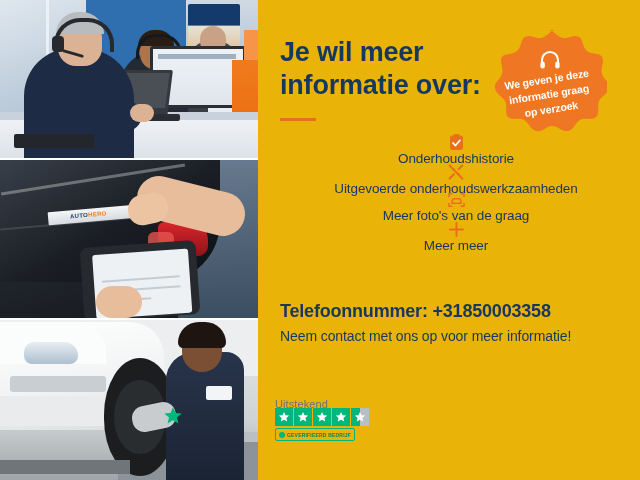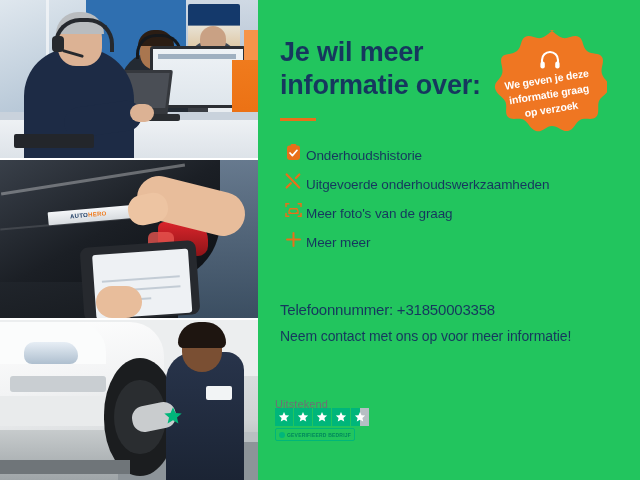--- a/index.html
+++ b/index.html
@@ -110,32 +110,32 @@
   .p3 .tyre i{position:absolute;left:10px;top:22px;width:52px;height:74px;background:#2a2d30;border-radius:26px/38px;}
   .p3 .lift{position:absolute;left:0;top:140px;width:130px;height:14px;background:#6f7579;}
   .p3 .man{position:absolute;left:166px;top:32px;width:78px;height:128px;
       background:linear-gradient(180deg,#28344b,#1b2434);border-radius:28px 18px 0 0;}
   .p3 .head{position:absolute;left:182px;top:8px;width:40px;height:44px;background:#7a4f33;border-radius:20px;}
   .p3 .hair{position:absolute;left:178px;top:2px;width:48px;height:26px;background:#1e1510;border-radius:24px 24px 6px 6px;}
   .p3 .logo{position:absolute;left:206px;top:66px;width:26px;height:14px;background:#f2f4f5;border-radius:2px;}
   .p3 .glove{position:absolute;left:132px;top:84px;width:44px;height:26px;background:#c9ccce;border-radius:12px;transform:rotate(-12deg);}
 
   
-  .content{position:absolute;left:258px;top:0;width:382px;height:480px;background:#22c55e;}
+  .content{position:absolute;left:258px;top:0;width:382px;height:480px;background:#eab308;}
 
   .headline{position:absolute;left:22px;top:36px;width:220px;
     font-size:27px;line-height:1.22;font-weight:700;color:#16375e;letter-spacing:-.2px;}
   .rule{position:absolute;left:22px;top:118px;width:36px;height:3px;background:#e8701a;}
 
   .list{position:absolute;left:22px;top:134px;width:352px;}
-  .li{display:flex;align-items:flex-end;height:29px;}
+  .li{display:flex;align-items:center;height:29px;flex-direction:column;}
   .li .ico{width:26px;min-width:26px;height:22px;display:flex;align-items:center;justify-content:center;color:#e8701a;}
   .li .txt{font-size:13.5px;color:#16375e;font-weight:400;letter-spacing:-.1px;}
 
-  .phone{position:absolute;left:22px;top:301px;font-size:15px;font-weight:400;color:#16375e;letter-spacing:-.2px;}
+  .phone{position:absolute;left:22px;top:301px;font-size:18px;font-weight:700;color:#16375e;letter-spacing:-.2px;}
   .c1{position:absolute;left:22px;top:328px;font-size:14px;color:#16375e;letter-spacing:-.1px;}
   .c2{position:absolute;left:22px;top:348px;font-size:13.5px;color:#16375e;letter-spacing:-.1px;}
 
   
   .badge{position:absolute;left:489px;top:28px;width:118px;height:120px;}
   .badge .burst{position:absolute;inset:0;}
   .badge .hs{position:absolute;left:50px;top:22px;width:22px;height:20px;}
   .badge .btext{position:absolute;left:14px;top:44px;width:92px;
     transform:rotate(-9deg);text-align:center;color:#fff;font-weight:700;
     font-size:10.5px;line-height:15px;letter-spacing:-.1px;}

